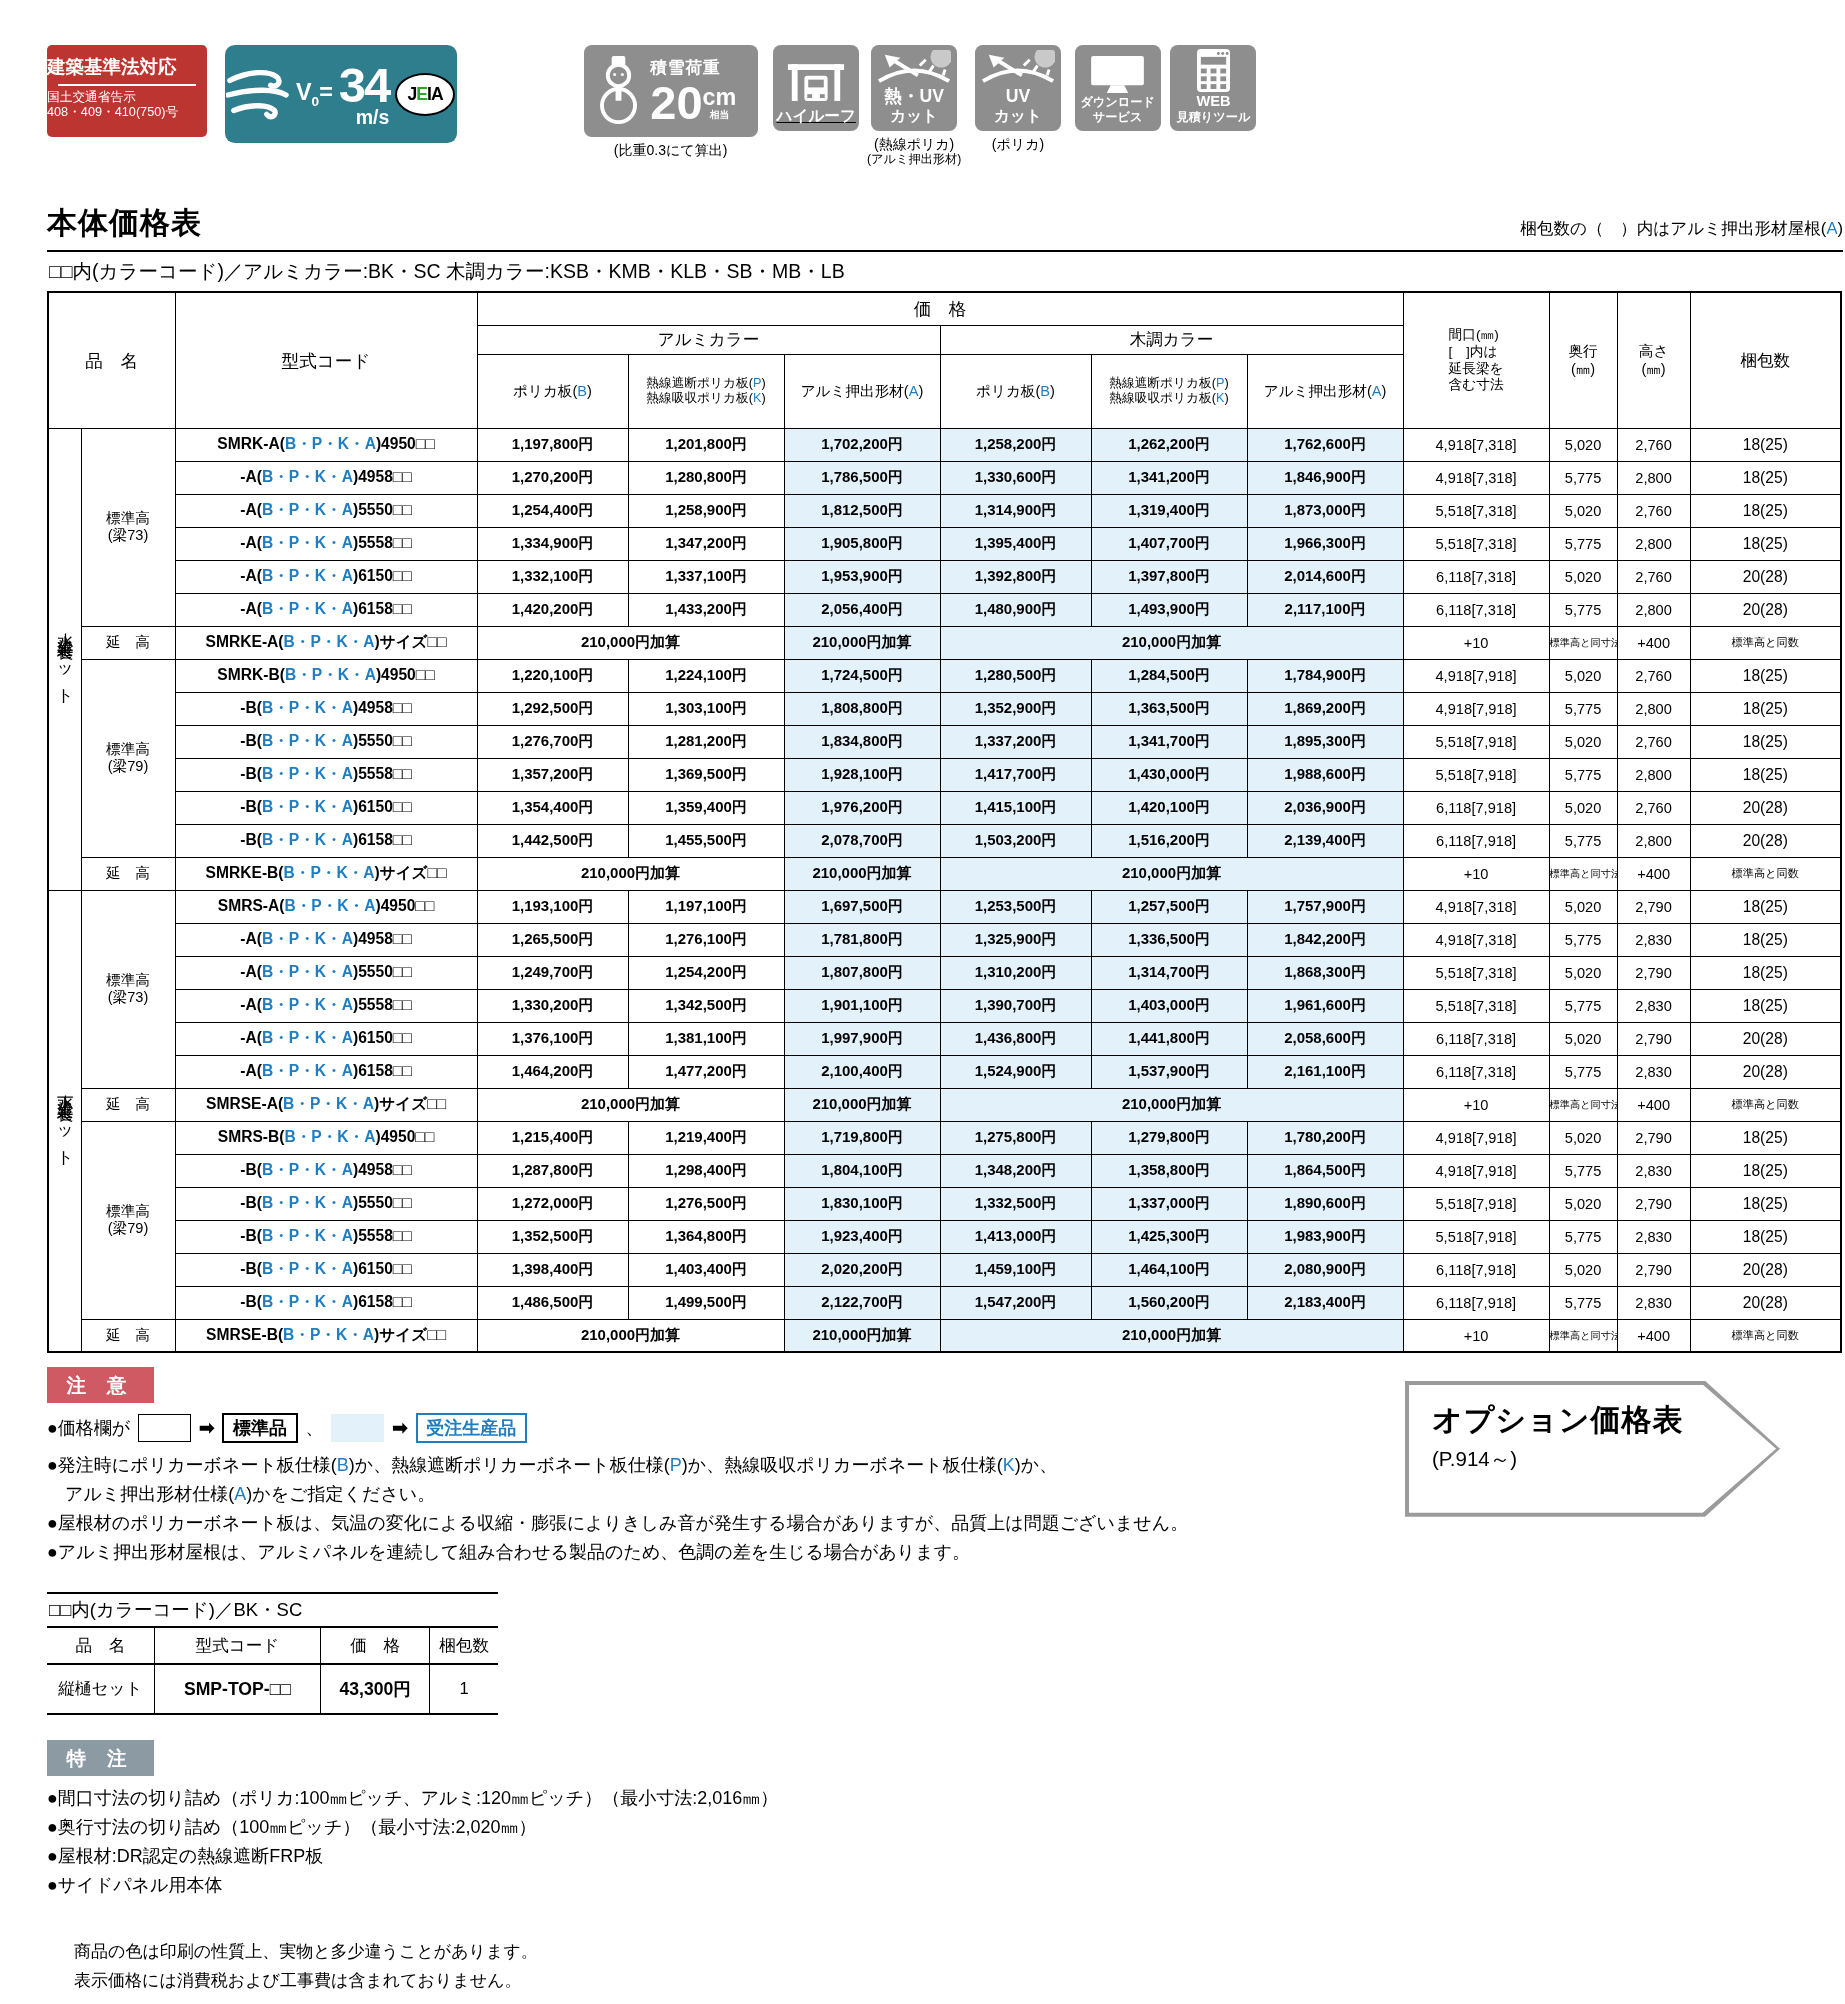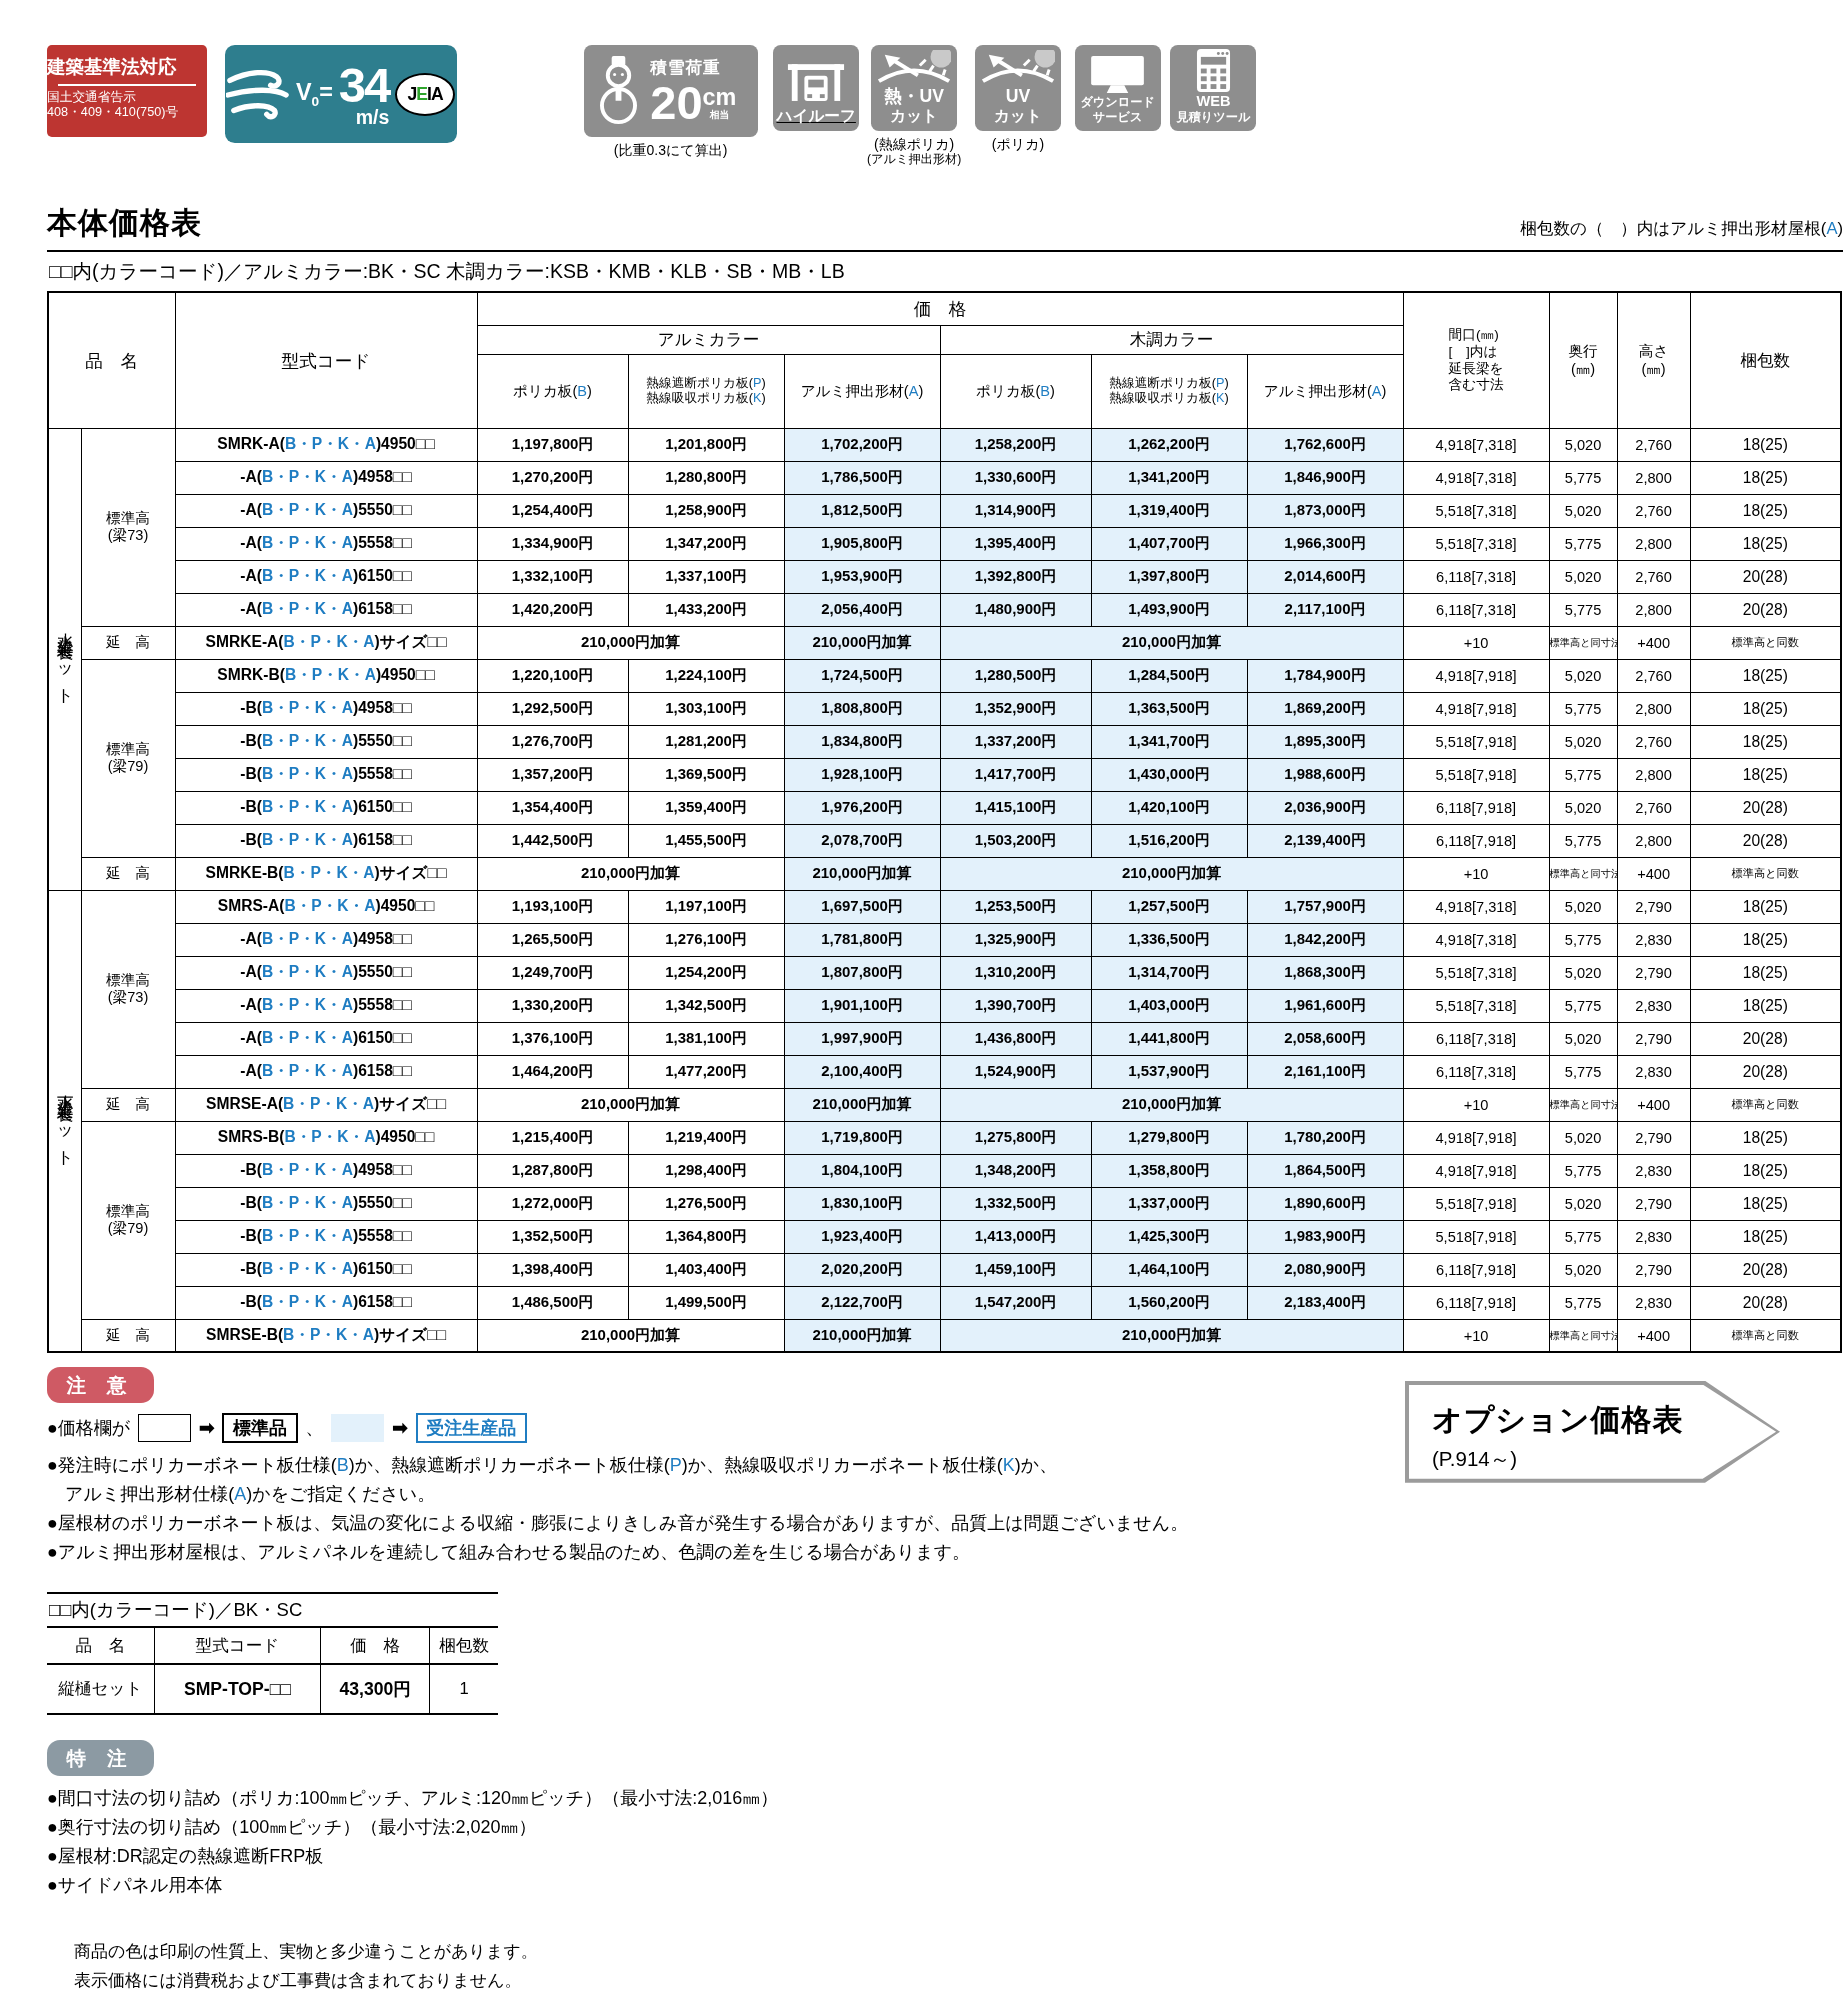--- a/index.html
+++ b/index.html
@@ -82,34 +82,34 @@
 td.code{font-weight:bold;font-size:15.6px;text-align:right;padding-right:4.9px;}
 td.price{font-weight:bold;font-size:15px;}
 td.dim{font-size:14.6px;}
 td.tiny{font-size:10.2px;}
 td.pack{font-size:15.6px;}
 td.packtiny{font-size:11.2px;}
 
 
 .caution-sec{position:relative;width:1798px;margin:13.7px 0 0 47px;}
 .badge{display:inline-block;width:107px;height:36px;line-height:36px;color:#fff;
-  font-size:19.5px;font-weight:bold;text-align:center;letter-spacing:7.8px;border-radius:13px;}
+  font-size:19.5px;font-weight:bold;text-align:center;letter-spacing:7.8px;}
 .badge.red{background:var(--cautionred);}
 .badge.gray{background:var(--customgray);}
 .bullets{margin-top:7.8px;font-size:18px;line-height:29px;width:1307px;}
 .line1{display:flex;align-items:center;font-size:18px;margin-top:9.8px;gap:7.8px;}
 .swatch{width:53px;height:28px;flex:none;}
 .swatch.white{background:#fff;border:1.5px solid #000;}
 .swatch.blue{background:var(--cellblue);}
 .arrow{font-size:18.5px;font-weight:bold;}
 .boxed-std{border:2px solid #000;padding:0 8.8px;font-weight:bold;line-height:26px;}
 .boxed-ord{border:2px solid var(--blue);color:var(--blue);padding:0 8.8px;
   font-weight:bold;line-height:26px;}
 
-.option-box{position:absolute;left:1358px;top:13.7px;width:375px;height:102px;}
+.option-box{position:absolute;left:1358px;top:13.7px;width:375px;height:136px;}
 .opt-outer{position:absolute;inset:0;background:#9b9b9b;
   clip-path:polygon(0 0,80% 0,100% 50%,80% 100%,0 100%);}
 .opt-inner{position:absolute;inset:3.9px;background:#fff;
   clip-path:polygon(0 0,80% 0,100% 50%,80% 100%,0 100%);}
 .opt-text{position:absolute;left:27px;top:19.5px;}
 .opt-text .t{font-size:30px;font-weight:bold;letter-spacing:1px;}
 .opt-text .s{font-size:20.5px;margin-top:3.9px;}
 
 
 .small-sec{margin:25px 0 0 47px;width:451px;}

